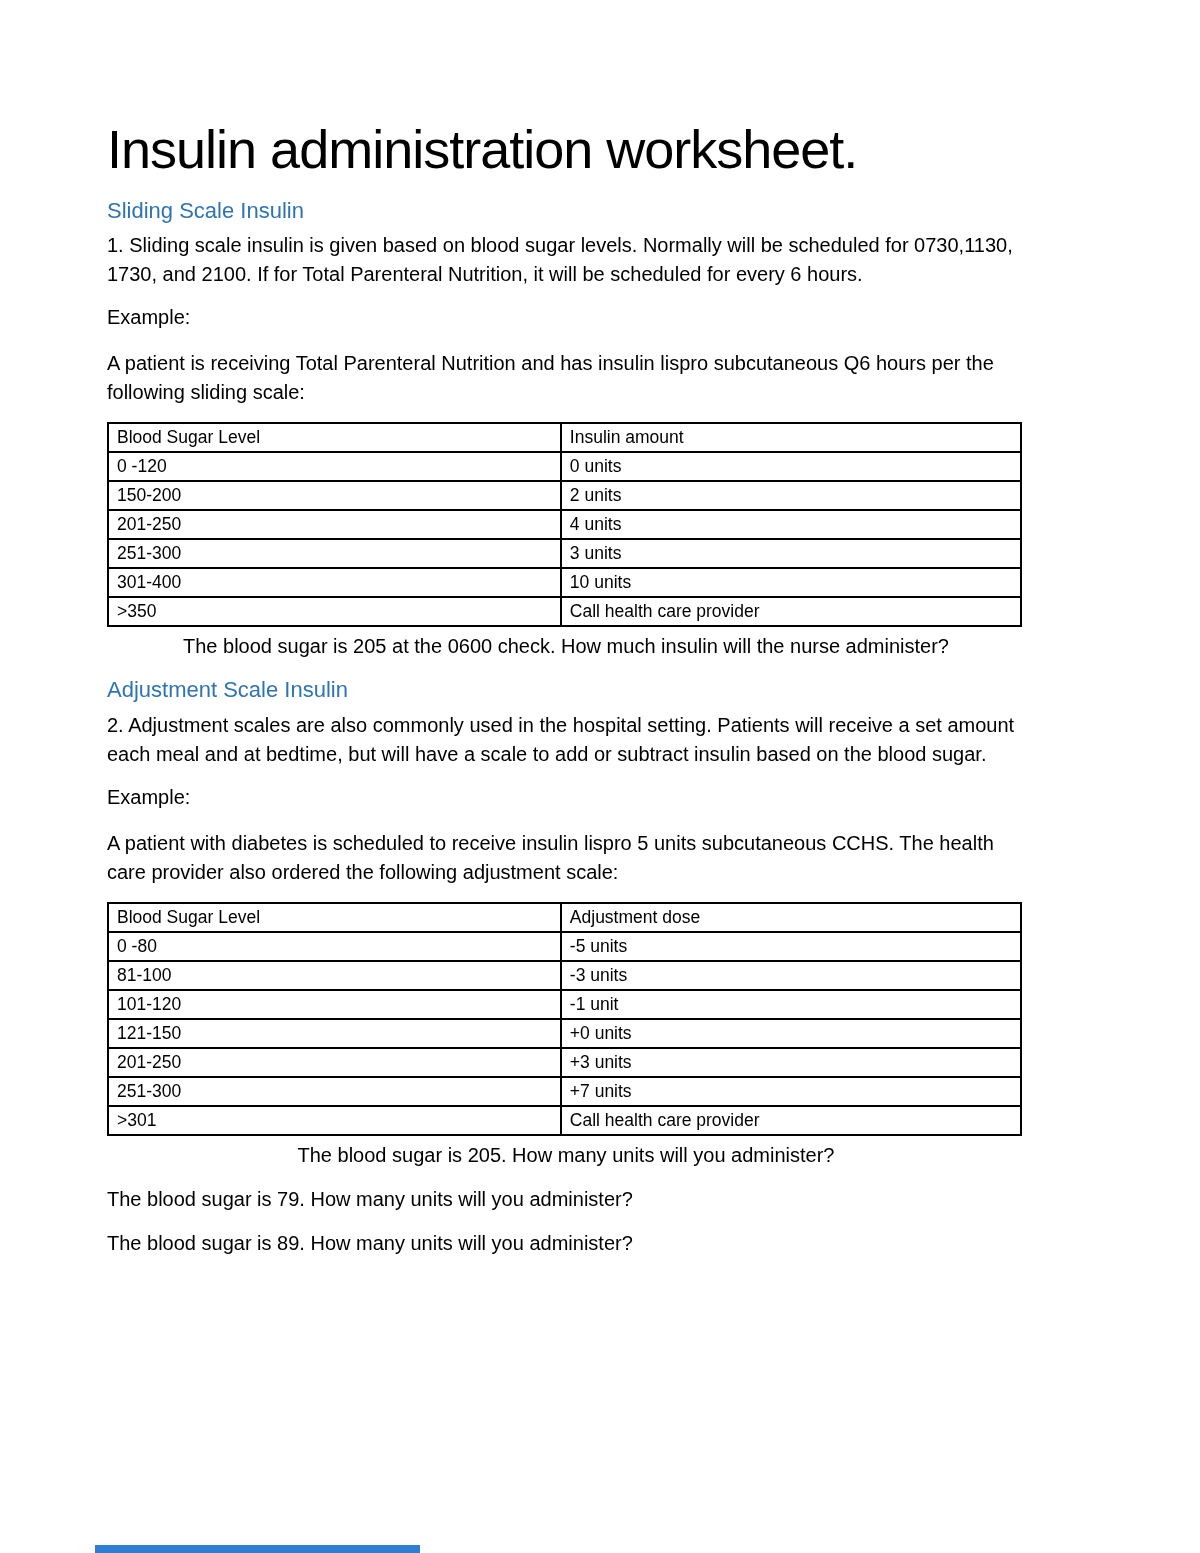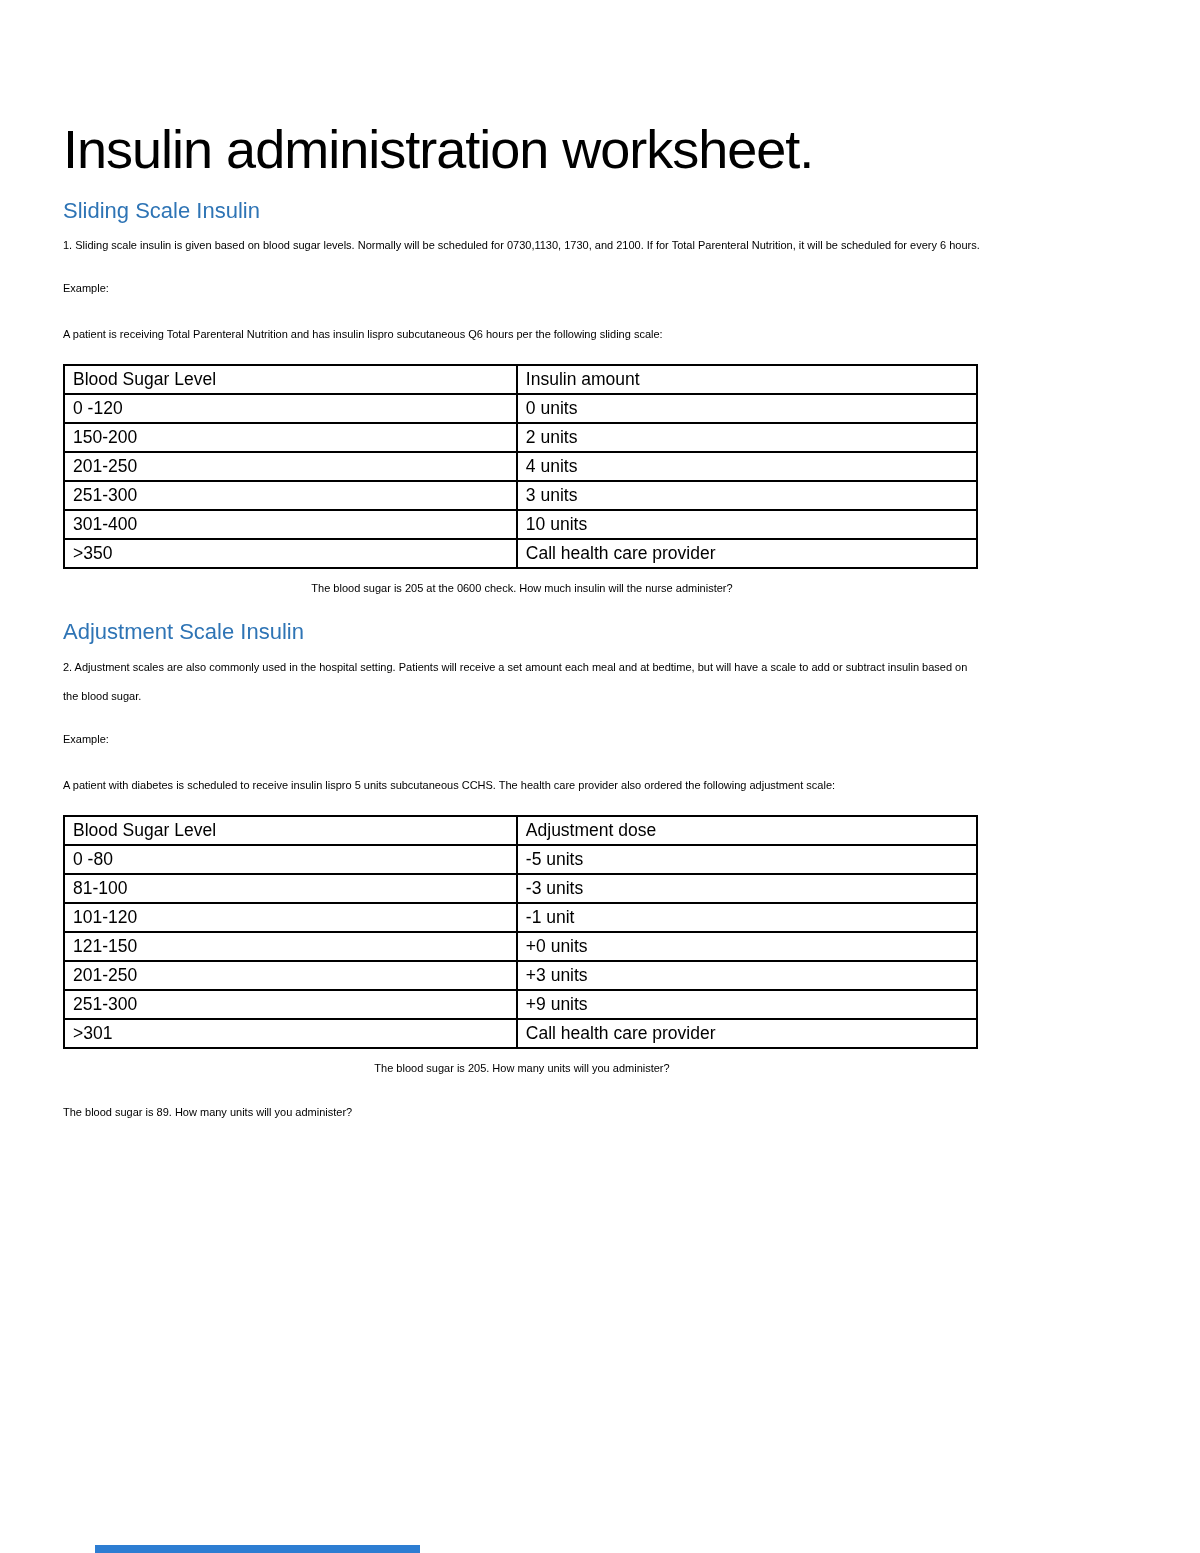--- a/index.html
+++ b/index.html
@@ -11,39 +11,39 @@
     width: 1200px;
     height: 1553px;
     position: relative;
     overflow: hidden;
     font-family: "Liberation Sans", "DejaVu Sans", sans-serif;
     color: #000000;
   }
   .page {
     box-sizing: border-box;
     width: 1200px;
-    padding: 118px 142px 0 63px;
+    padding: 118px 142px 0 107px;
   }
   .doc-title {
     font-size: 54px;
     font-weight: 400;
     letter-spacing: -1px;
     line-height: 1.15;
     margin: 0 0 18px 0;
     color: #000000;
   }
   .section-heading {
     font-size: 22px;
     font-weight: 400;
     color: var(--accent, #2E74B5);
     margin: 16px 0 7px 0;
     line-height: 1.2;
   }
   .body-text {
-    font-size: 11px;
+    font-size: 20px;
     line-height: 29px;
     margin: 0 0 14px 0;
     max-width: 918px;
   }
   .example-label {
     margin: 7px 0 17px 0;
   }
   .doc-table {
     width: 915px;
     border-collapse: collapse;
@@ -167,28 +167,29 @@
           <tr>
             <td>121-150</td>
             <td>+0 units</td>
           </tr>
           <tr>
             <td>201-250</td>
             <td>+3 units</td>
           </tr>
           <tr>
             <td>251-300</td>
-            <td>+9 units</td>
+            <td>+7 units</td>
           </tr>
           <tr>
             <td>&gt;301</td>
             <td>Call health care provider</td>
           </tr>
         </tbody>
     </table>
 
     <p class="body-text question-tight">The blood sugar is 205. How many units will you administer?</p>
+    <p class="body-text question">The blood sugar is 79. How many units will you administer?</p>
     <p class="body-text question">The blood sugar is 89. How many units will you administer?</p>
   </section>
 
 </div>
 
 <div class="footer-bar"></div>
 
 </body></html>

